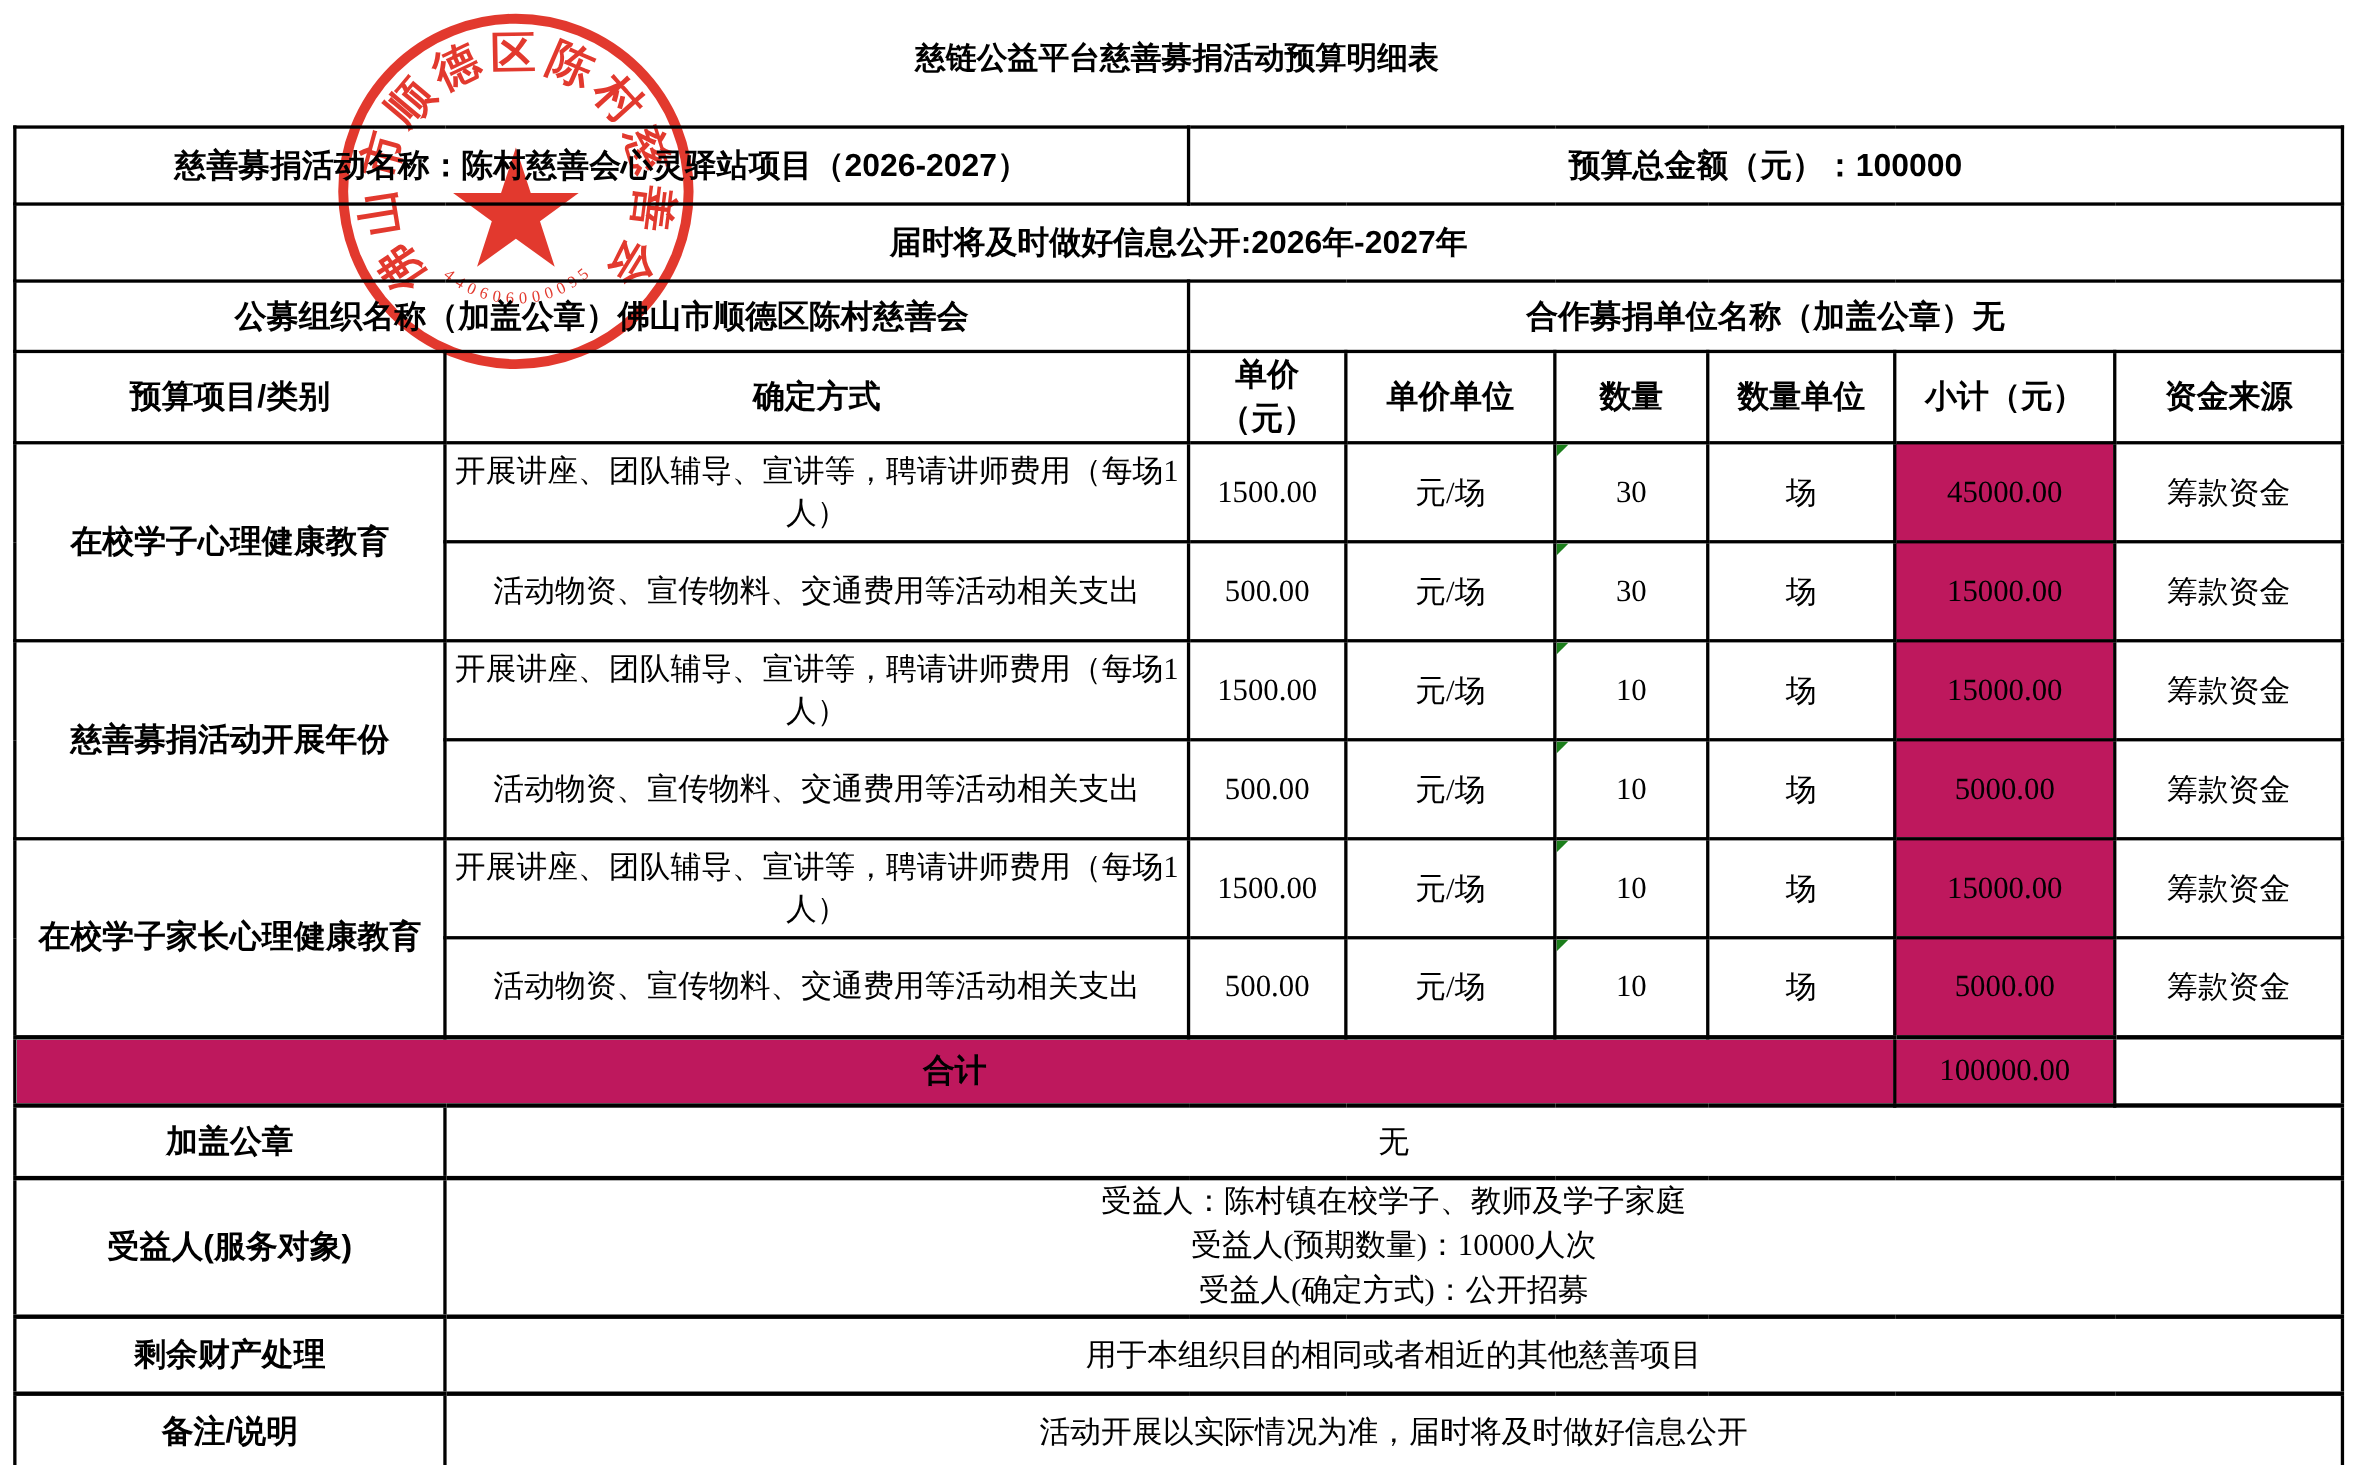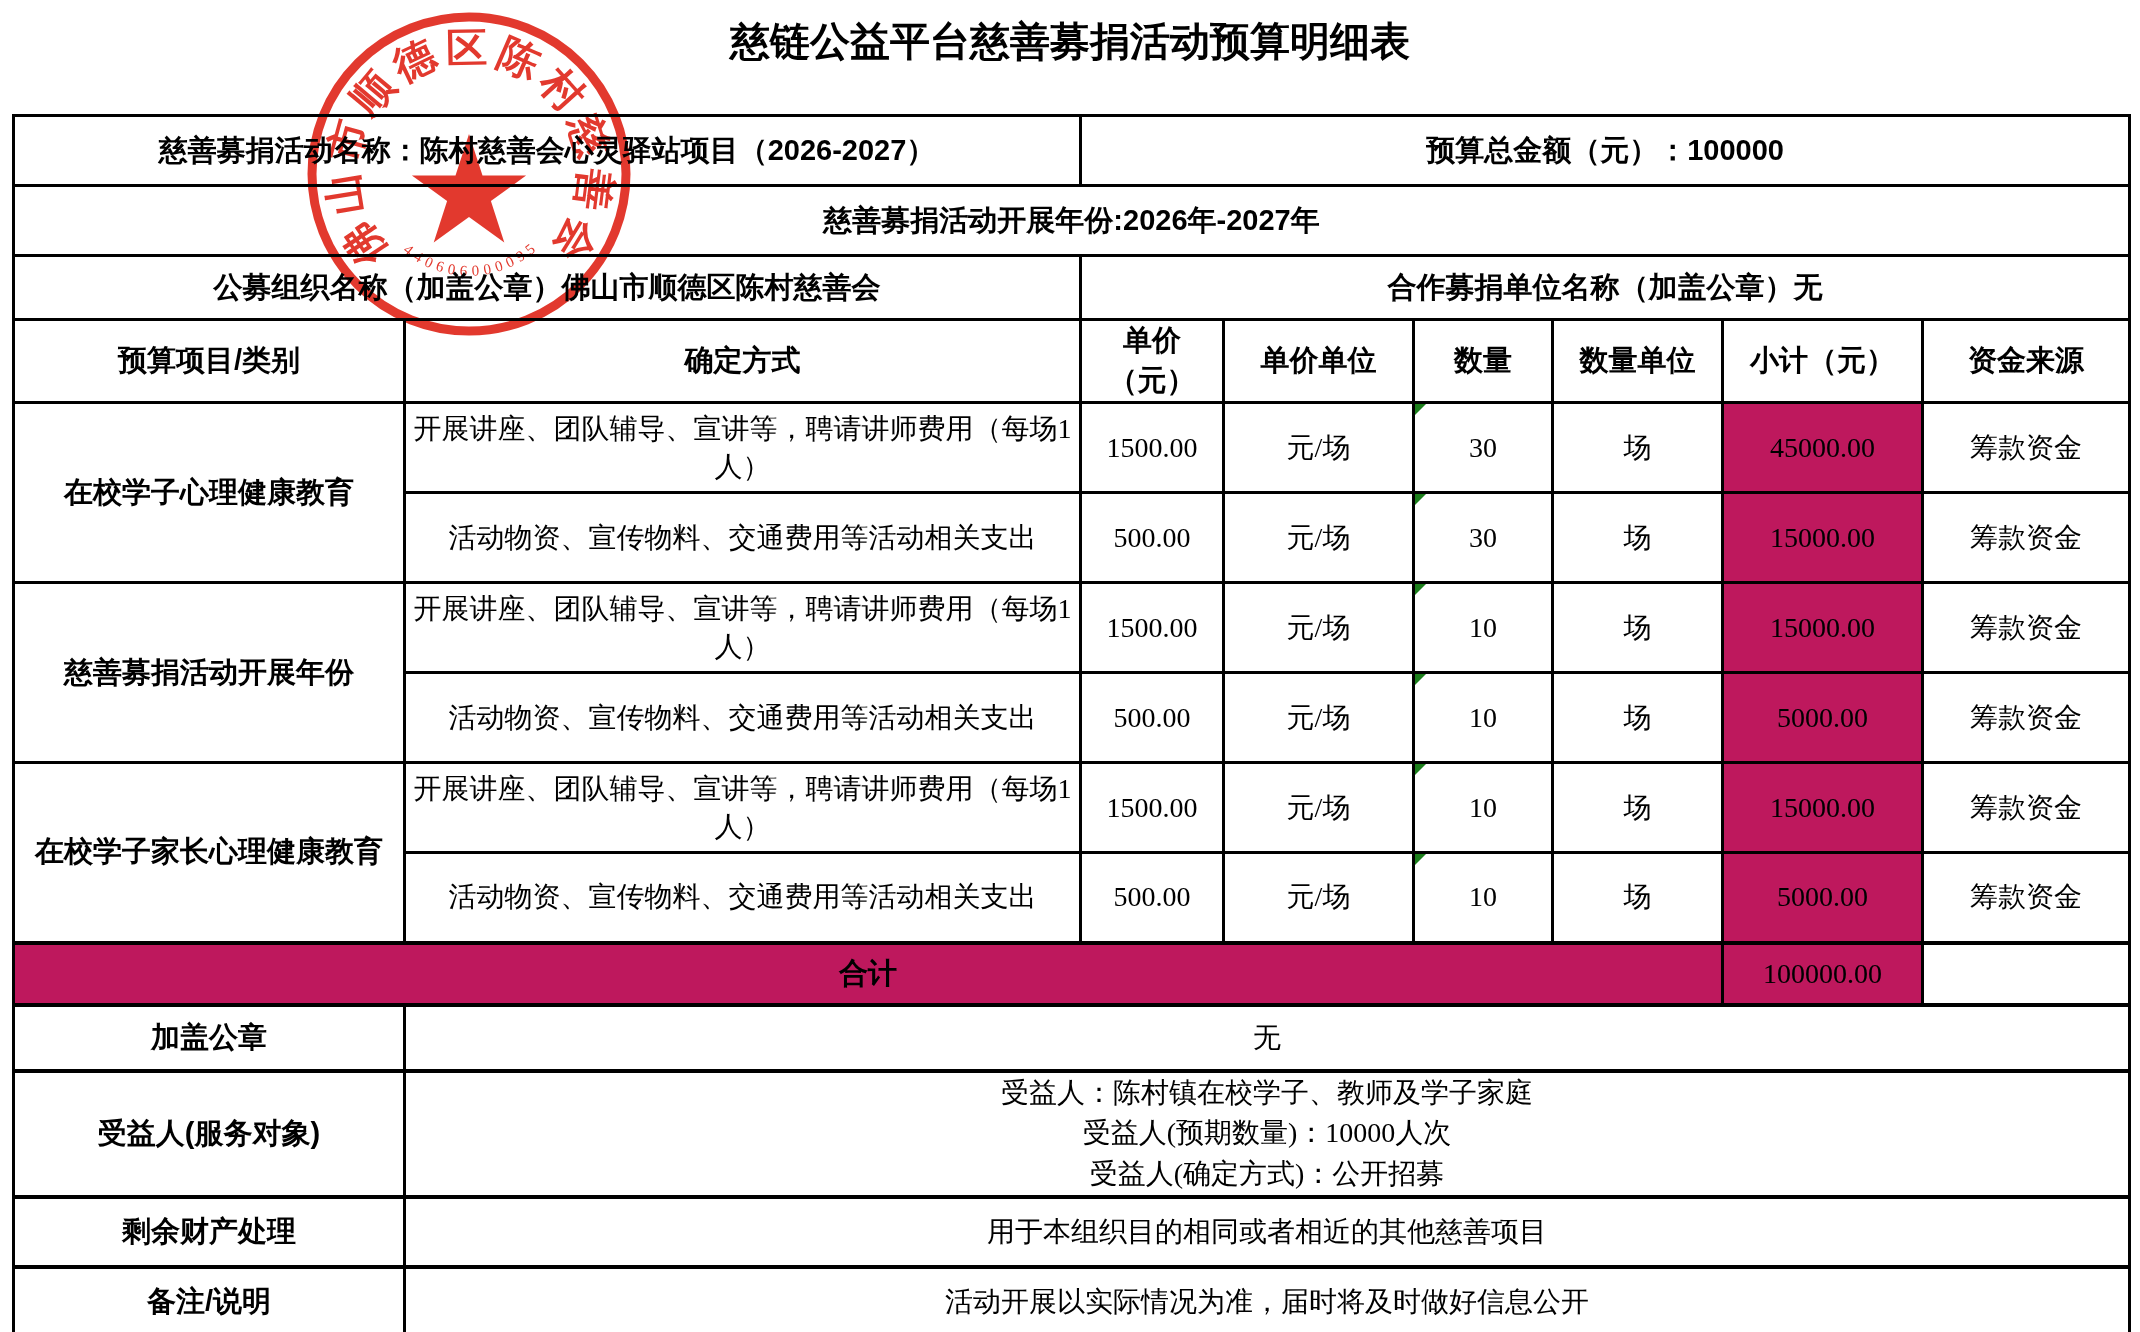--- a/index.html
+++ b/index.html
@@ -1,19 +1,19 @@
 <!DOCTYPE html>
 <html><head>
 <meta charset="utf-8">
 <style>
   html,body{margin:0;padding:0;background:#fff;}
   body{width:2140px;height:1332px;position:relative;overflow:hidden;
        font-family:"Liberation Sans",sans-serif;color:#000;}
-  .page-title{position:absolute;top:12px;left:0;width:2140px;height:58px;
-      text-align:center;font-size:40px;font-weight:700;line-height:58px;
+  .page-title{position:absolute;top:24px;left:0;width:2140px;height:58px;
+      text-align:center;font-size:28px;font-weight:700;line-height:58px;
       font-family:"Liberation Sans",sans-serif;}
   table.tbl{position:absolute;left:12px;top:114px;width:2118px;
       border-collapse:collapse;table-layout:fixed;border:3px solid #000;}
   table.tbl td{border:3px solid #000;padding:0;vertical-align:middle;
       text-align:center;overflow:hidden;}
   tr.thin-top td{border-top-width:2px;}
   tr.sep td{border-top-width:4px;}
   .lbl{font-family:"Liberation Sans",sans-serif;font-weight:700;font-size:29px;}
   .val{font-family:"Liberation Serif","DejaVu Serif",serif;font-size:28px;}
   .left{text-align:left;padding-left:10px;}
@@ -42,21 +42,21 @@
     <col style="width:200px">
       <col style="width:207px">
   </colgroup>
 
   <tbody>
       <tr style="height:70px">
     <td colspan="2" class="lbl left">慈善募捐活动名称：陈村慈善会心灵驿站项目（2026-2027）</td>
     <td colspan="6" class="lbl left">预算总金额（元）：100000</td>
   </tr>
   <tr style="height:70px">
-    <td colspan="8" class="lbl left">慈善募捐活动开展年份:2026年-2027年</td>
+    <td colspan="8" class="lbl left">届时将及时做好信息公开:2026年-2027年</td>
   </tr>
   <tr style="height:64px">
     <td colspan="2" class="lbl left">公募组织名称（加盖公章）佛山市顺德区陈村慈善会</td>
     <td colspan="6" class="lbl left">合作募捐单位名称（加盖公章）无</td>
   </tr>
 
   <tr style="height:72px">
     <td class="lbl">预算项目/类别</td>
     <td class="lbl">确定方式</td>
     <td class="lbl">单价（元）</td>

